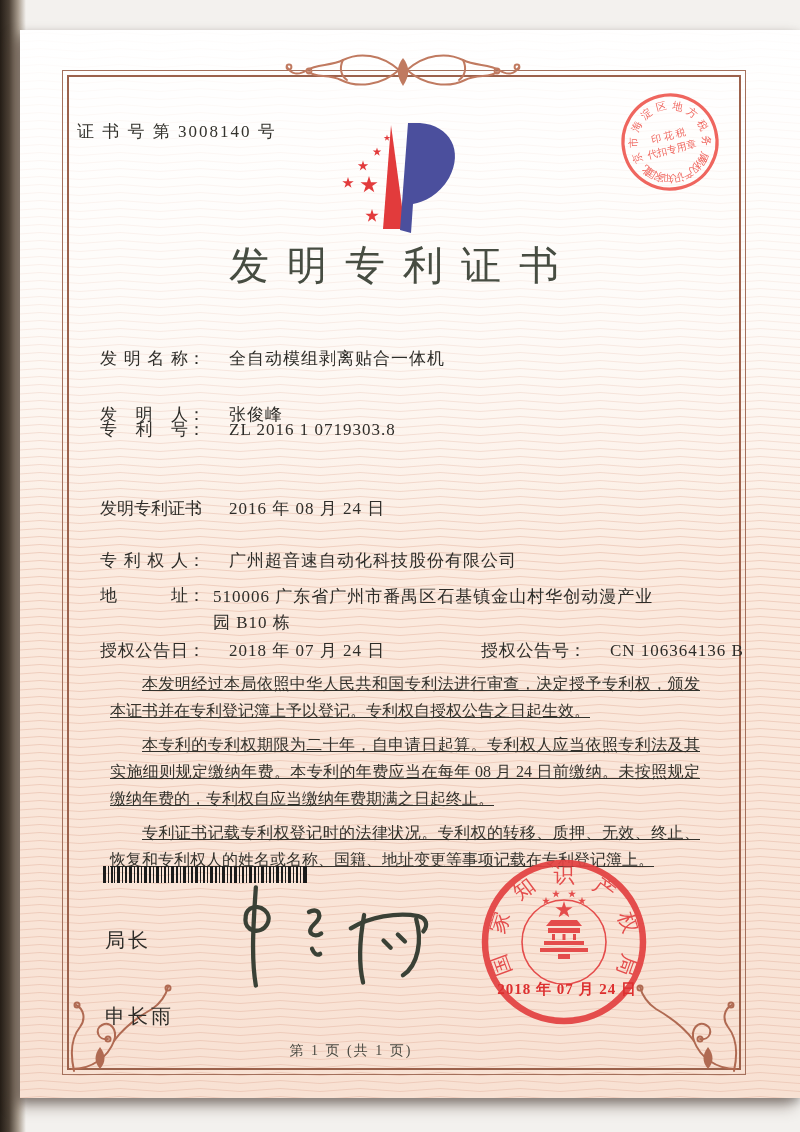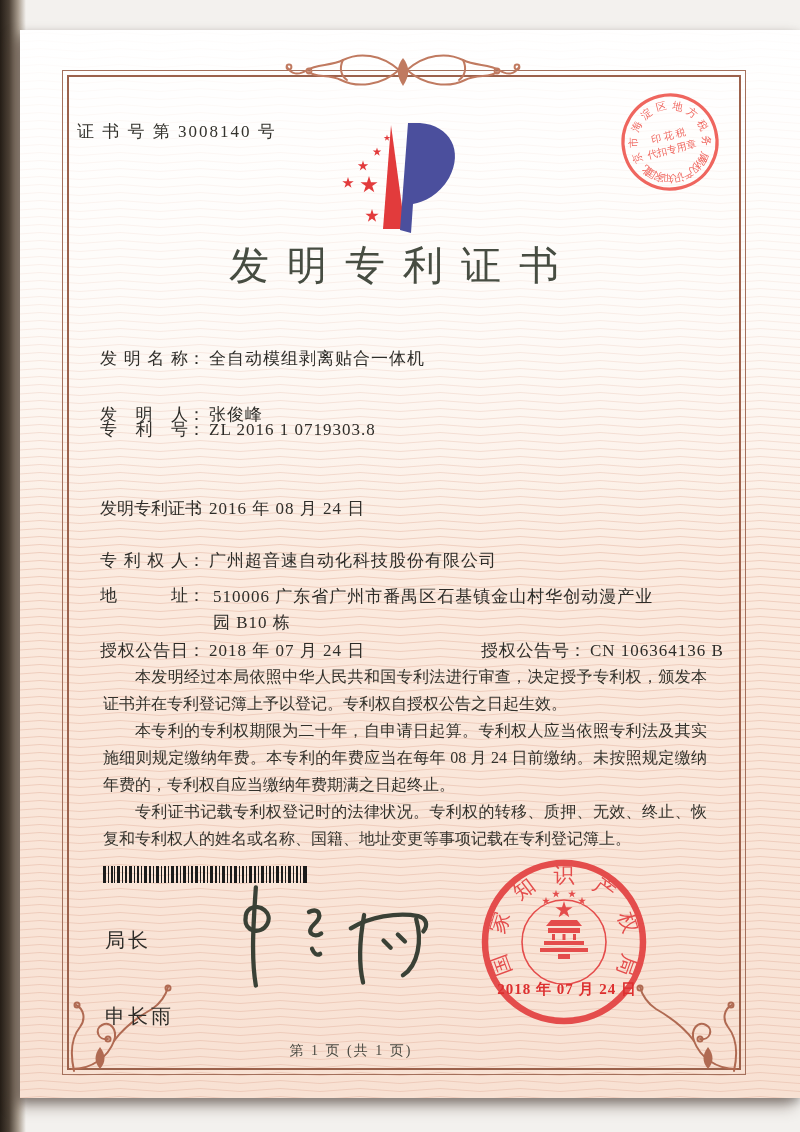--- a/index.html
+++ b/index.html
@@ -37,31 +37,31 @@
   .logo{position:absolute;left:316px;top:92px;width:130px;height:116px;}
   .tax-stamp{position:absolute;left:598px;top:60px;width:104px;height:104px;transform:rotate(-14deg);opacity:.92;}
   .title{
     position:absolute;left:42px;top:208px;width:682px;text-align:center;
     font-size:40px;color:#474d42;letter-spacing:18px;box-sizing:border-box;
     font-weight:500;
   }
   .row{position:absolute;left:80px;font-size:17px;color:#2e2d29;line-height:24px;white-space:nowrap;}
   .flabel{display:inline-block;width:88px;text-align-last:justify;text-justify:inter-character;vertical-align:top;}
   .fcolon{vertical-align:top;}
-  .fvalue{margin-left:4px;letter-spacing:1px;vertical-align:top;text-align:right;}
+  .fvalue{margin-left:24px;letter-spacing:1px;vertical-align:top;text-align:right;}
   .fvalue-multi{
     margin-left:8px;letter-spacing:1px;display:inline-block;vertical-align:top;
     width:505px;white-space:pre-line;line-height:26px;
   }
   .pair2{position:absolute;left:381px;top:0;white-space:nowrap;}
   .body-text{
     position:absolute;left:83px;top:633px;width:604px;
     font-size:16px;line-height:27px;color:#33322c;text-align:justify;
   }
-  .body-text p{margin:0;text-indent:2em;}
+  .body-text p{margin:7px;text-indent:2em;text-decoration:underline;}
   .barcode{position:absolute;left:83px;top:836px;width:204px;height:17px;}
   .signer{position:absolute;left:85px;font-size:20px;color:#2e2d29;letter-spacing:3px;}
   .signer.t1{top:897px;}
   .signer.t2{top:929px;margin-top:44px;}
   .signature{position:absolute;left:195px;top:853px;width:240px;height:108px;}
   .seal{position:absolute;left:450px;top:818px;width:188px;height:188px;opacity:.93;}
   .seal-date{
     position:absolute;left:462px;top:950px;width:170px;text-align:center;
     font-size:15px;font-weight:600;color:#dd2f2f;letter-spacing:1px;
   }

